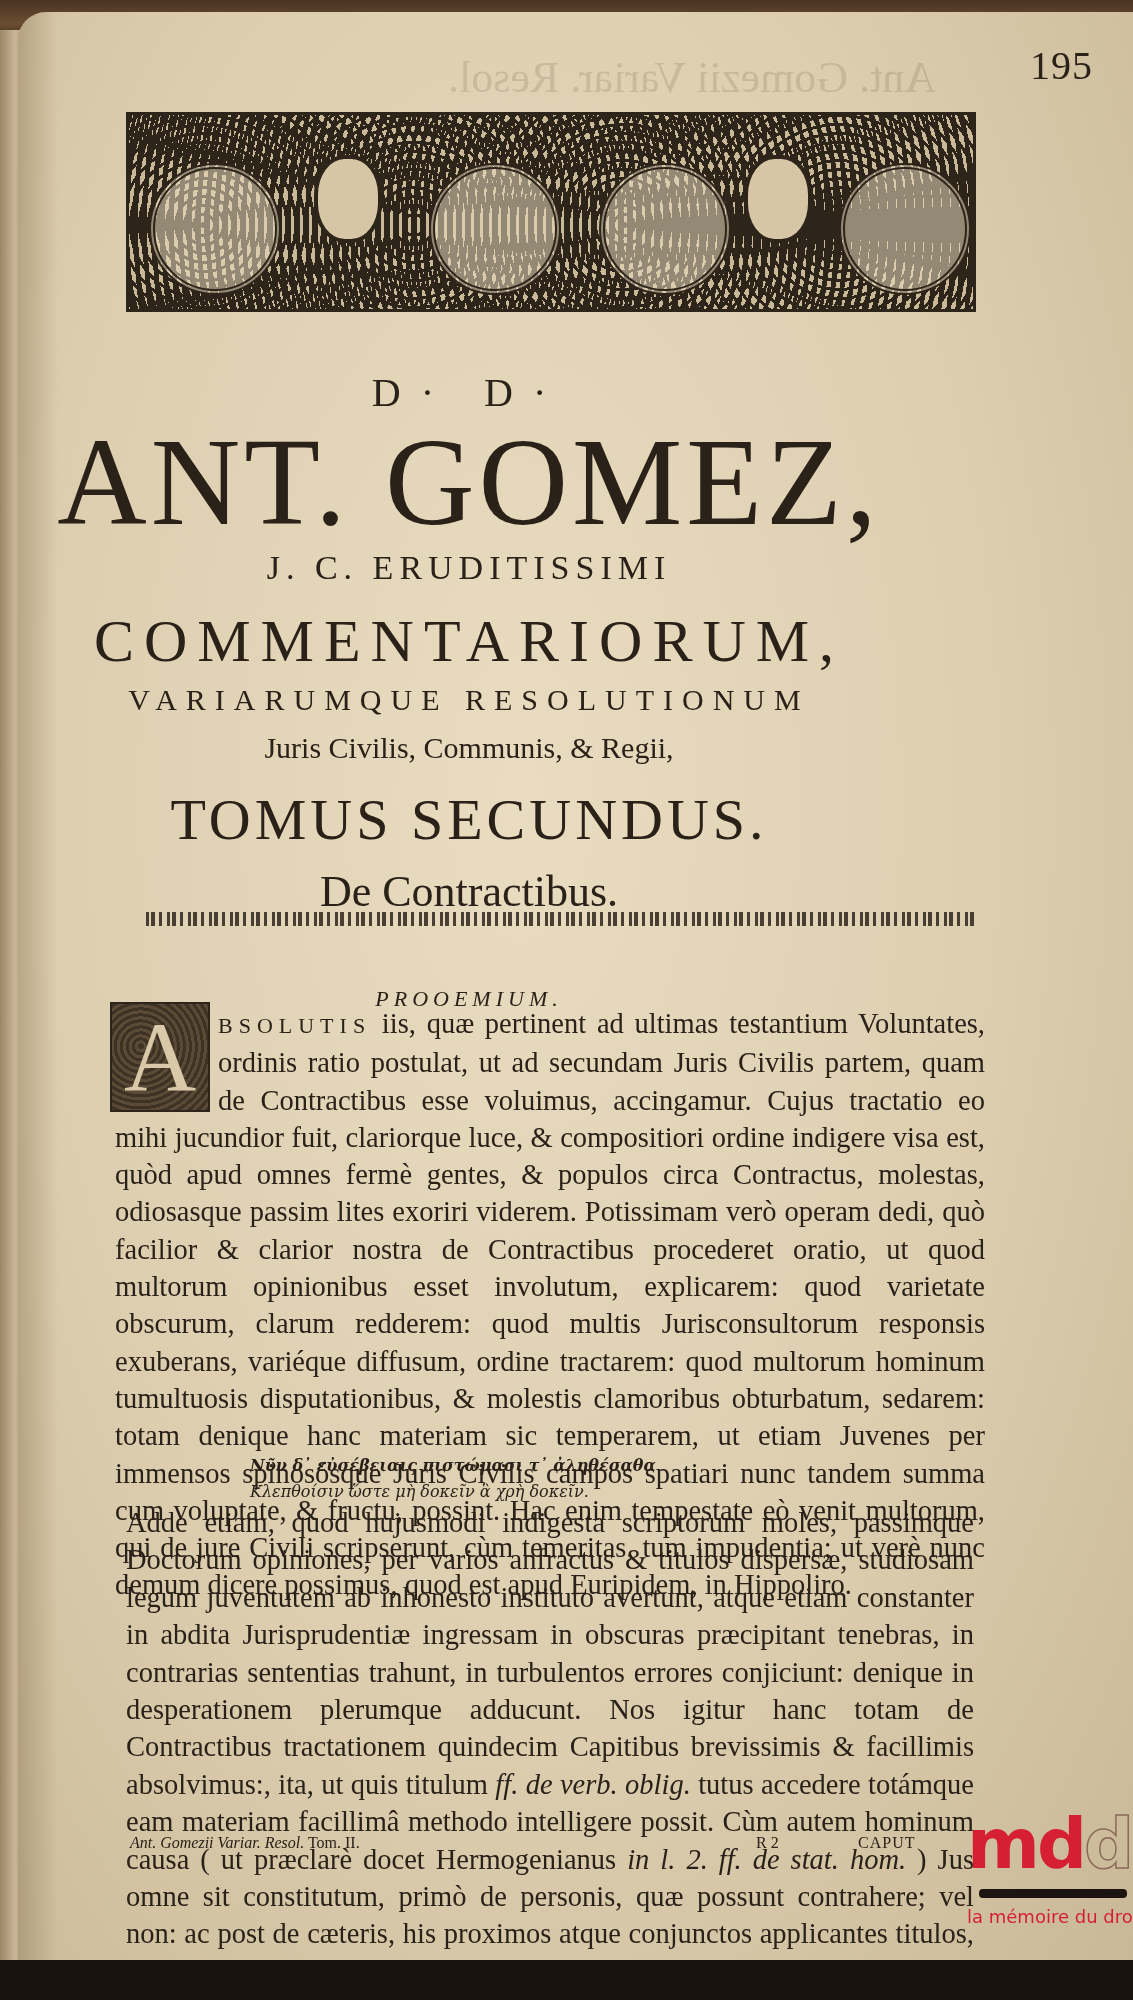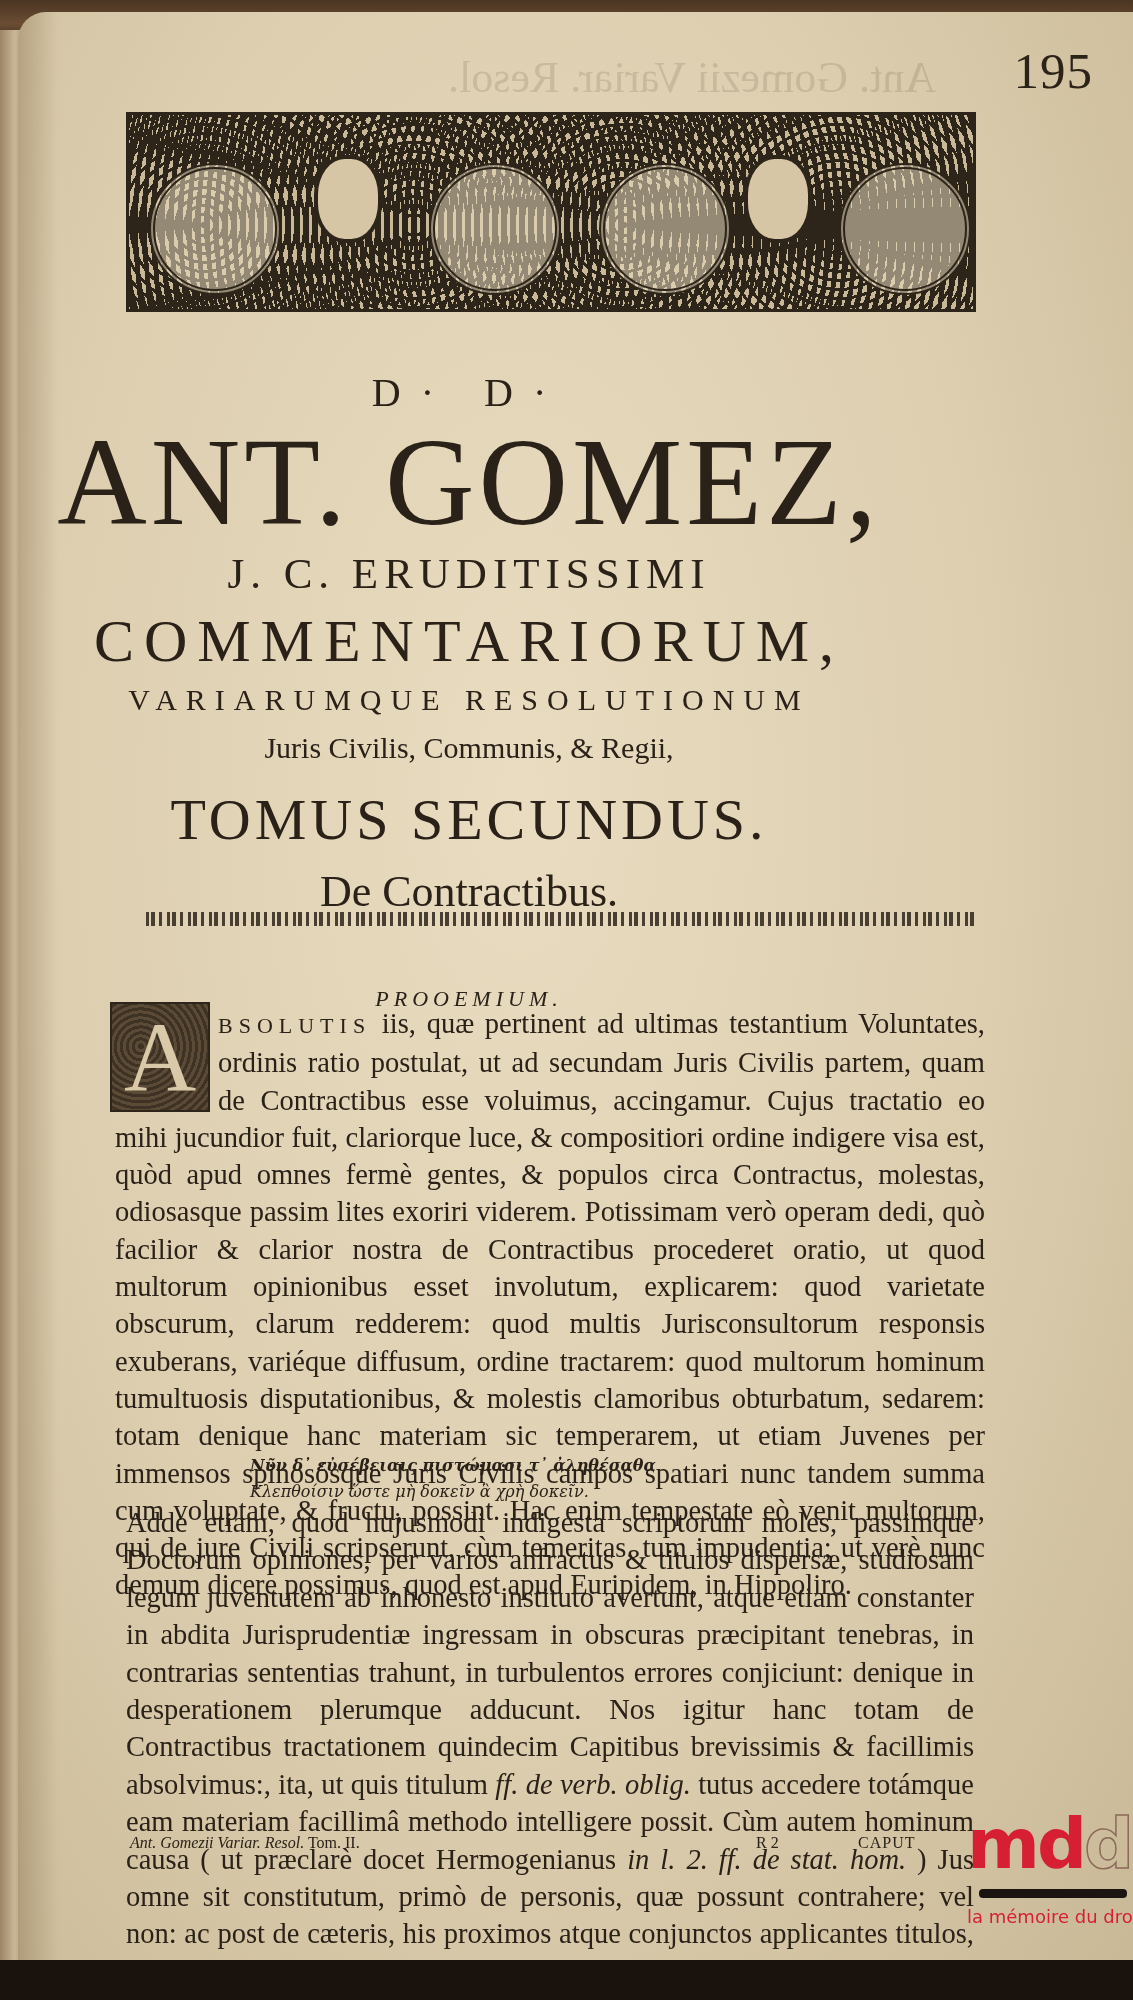--- a/index.html
+++ b/index.html
@@ -31,21 +31,21 @@
       position: absolute; left: 0; top: 0; width: 40px; height: 100%;
       background: linear-gradient(90deg, rgba(120,95,60,0.35), rgba(120,95,60,0));
     }
     .bleed {
       position: absolute; color: rgba(90,70,45,0.16);
       font-family: "Liberation Serif", serif;
       font-size: 44px; transform: scaleX(-1);
     }
     .folio {
       position: absolute; right: 40px; top: 30px;
-      font-family: "Liberation Serif", serif; font-size: 51px; color: #2b2218;
+      font-family: "Liberation Serif", serif; font-size: 40px; color: #2b2218;
       letter-spacing: 1px;
     }
     .headpiece {
       position: absolute; left: 108px; top: 100px; width: 850px; height: 200px;
       border: 3px solid #2d241a;
       background:
         repeating-radial-gradient(circle at 75px 110px, #2d241a 0 3px, transparent 3px 9px),
         repeating-radial-gradient(circle at 285px 110px, #2d241a 0 3px, transparent 3px 9px),
         repeating-radial-gradient(circle at 495px 110px, #2d241a 0 3px, transparent 3px 9px),
         repeating-radial-gradient(circle at 710px 110px, #2d241a 0 3px, transparent 3px 9px),
@@ -57,21 +57,21 @@
       position: absolute; width: 120px; height: 120px; border-radius: 50%;
       border: 6px double #2d241a; top: 48px; background: rgba(233,220,192,0.55);
     }
     .hp-face {
       position: absolute; width: 60px; height: 80px; border-radius: 45%;
       background: #d6c6a6; border: 4px solid #2d241a; top: 40px;
     }
     .center { position: absolute; left: 0; width: 902px; text-align: center; color: #2a2118; margin-top: 39px; }
     .dd { top: 318px; font-family: "Liberation Serif", serif; font-size: 40px; letter-spacing: 20px; }
     .author { top: 370px; font-family: "Liberation Serif", serif; font-size: 124px; letter-spacing: 4px; line-height: 1; }
-    .jc { top: 498px; font-family: "Liberation Serif", serif; font-size: 43px; letter-spacing: 6px; }
+    .jc { top: 498px; font-family: "Liberation Serif", serif; font-size: 34px; letter-spacing: 6px; }
     .comm { top: 556px; font-family: "Liberation Serif", serif; font-size: 60px; letter-spacing: 10px; }
     .variar { top: 632px; font-family: "Liberation Serif", serif; font-size: 30px; letter-spacing: 9px; }
     .juris { top: 680px; font-family: "Liberation Serif", serif; font-size: 30px; }
     .tomus { top: 735px; font-family: "Liberation Serif", serif; font-size: 58px; letter-spacing: 4px; }
     .decontr { top: 815px; font-family: "Liberation Serif", serif; font-size: 44px; }
     .rule {
       position: absolute; left: 128px; top: 900px; width: 830px; height: 14px;
       background:
         repeating-linear-gradient(90deg, #2d241a 0 3px, transparent 3px 5px, #2d241a 5px 9px, transparent 9px 13px, #2d241a 13px 16px, transparent 16px 21px);
       opacity: 0.85;

